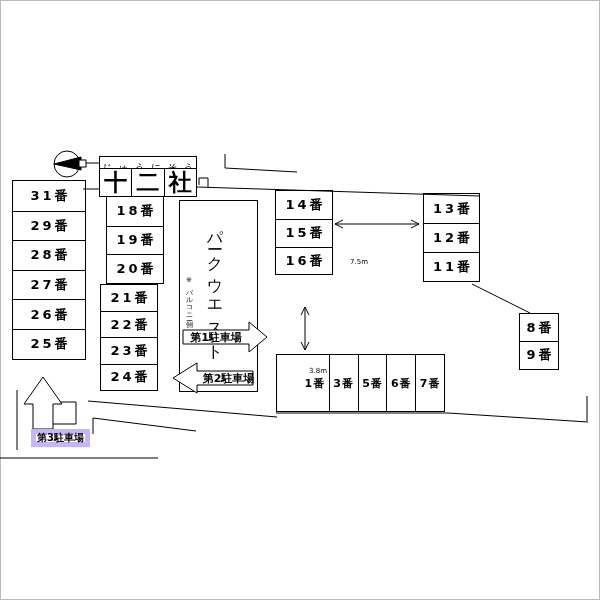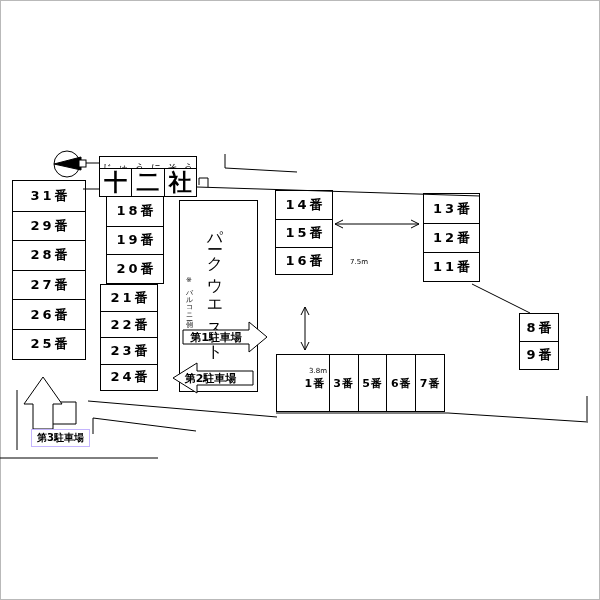--- a/index.html
+++ b/index.html
@@ -50,21 +50,21 @@
     position:absolute; left:184px; top:276px; height:66px; z-index:2;
     writing-mode:vertical-rl; font-size:7px; white-space:nowrap;
   }
   svg.overlay { position:absolute; left:0; top:0; z-index:5; pointer-events:none; }
   .lotlabel {
     position:absolute; z-index:6; font-weight:bold; font-size:11px;
     text-align:center; line-height:13px; white-space:nowrap; overflow:hidden;
   }
   .lot3box {
     position:absolute; left:31px; top:429px; width:59px; height:18px; z-index:6;
-    border:1px solid #c4b5fd; box-sizing:border-box; background:#fff;
+    border:5px solid #c4b5fd; box-sizing:border-box; background:#fff;
     font-weight:bold; font-size:10px;
     display:flex; align-items:center; justify-content:center; white-space:nowrap;
   }
   .dim { position:absolute; z-index:6; font-size:7px; white-space:nowrap;margin-top:44px; }
 </style>
 </head>
 <body>
 
 <div class="canvas">
 
@@ -154,18 +154,18 @@
       <path d="M301 315 L305 307 L309 315"></path>
       <path d="M301 342 L305 350 L309 342"></path>
 
       <polygon points="183,330 249,330 249,322 267,337 249,352 249,344 183,344" fill="#fff"></polygon>
       <polygon points="253,371 197,371 197,363 173,378 197,393 197,385 253,385" fill="#fff"></polygon>
       <polygon points="33,429 33,404 24,404 43,377 62,404 53,404 53,429" fill="#fff"></polygon>
     </g>
   </svg>
 
   <div class="lotlabel" style="left:185px;top:331px;width:62px;">第1駐車場</div>
-  <div class="lotlabel" style="left:183px;top:372px;width:55px;">第2駐車場</div>
+  <div class="lotlabel" style="left:201px;top:372px;width:55px;">第2駐車場</div>
   <div class="lot3box">第3駐車場</div>
   <div class="dim" style="left:350px;top:214px;">7.5m</div>
   <div class="dim" style="left:309px;top:323px;">3.8m</div>
 
 </div>
 
 </body></html>

